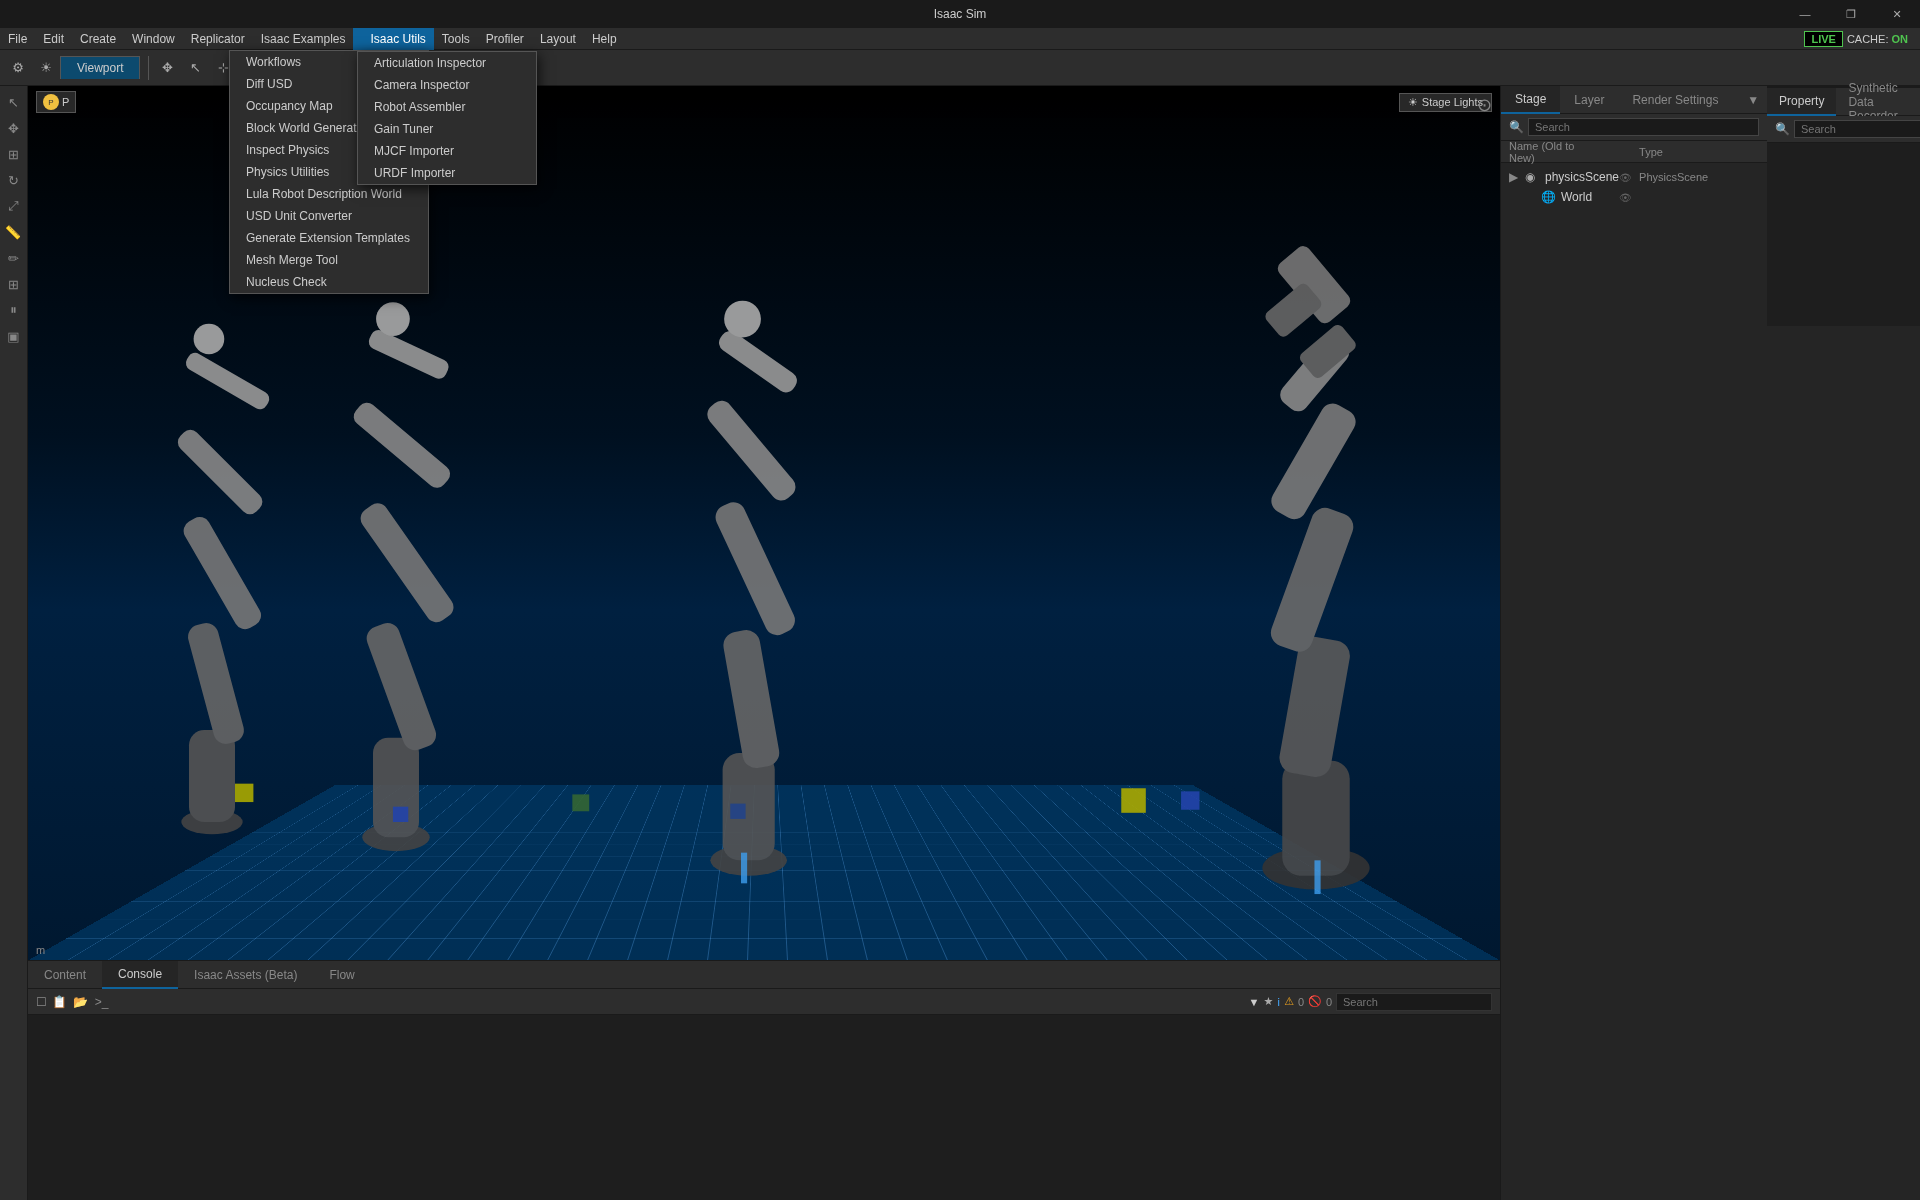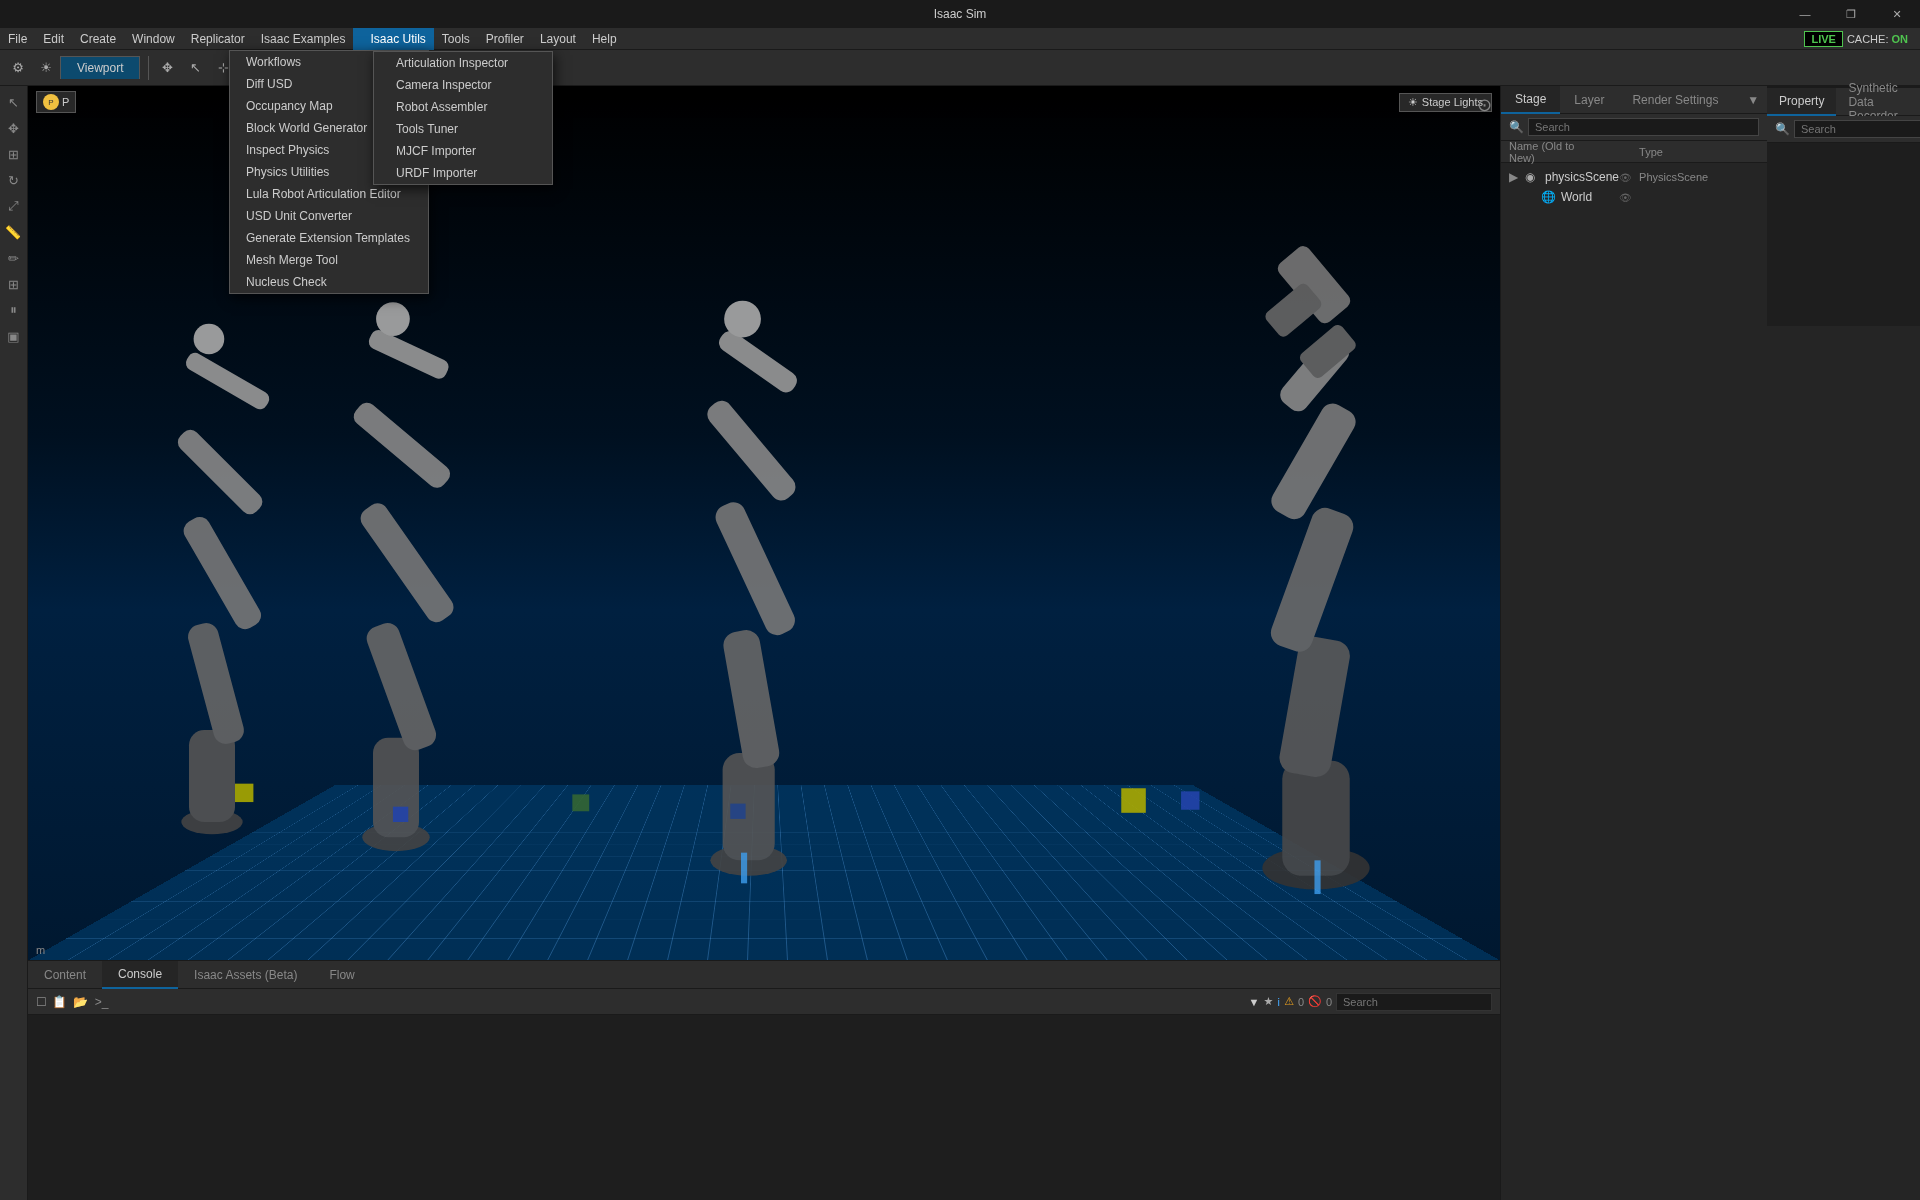--- a/index.html
+++ b/index.html
@@ -323,21 +323,21 @@
       padding: 4px 16px;
       color: #ccc; font-size: 12px; cursor: pointer;
       white-space: nowrap;
     }
 
     
     #isaac-utils-menu {
       top: 50px; left: 229px;
     }
     #workflows-submenu {
-      top: 0; left: 143px; padding-left: 6px;
+      top: 0; left: 127px;
     }
 
     
     .filter-icon { color: #888; cursor: pointer; }
 
     
     .console-filter {
       display: flex; align-items: center; gap: 4px;
     }
     .cf-icon { font-size: 11px; cursor: pointer; }
@@ -584,42 +584,42 @@
 
 <div class="dropdown-menu" id="isaac-utils-menu">
   <div class="dropdown-item" style="position:relative">
     <span>Workflows</span>
     <span class="submenu-arrow">▶</span>
 
     <div class="submenu" id="workflows-submenu">
       <div class="submenu-item">Articulation Inspector</div>
       <div class="submenu-item">Camera Inspector</div>
       <div class="submenu-item">Robot Assembler</div>
-      <div class="submenu-item">Tools Tuner</div>
+      <div class="submenu-item">Gain Tuner</div>
       <div class="submenu-item">MJCF Importer</div>
       <div class="submenu-item">URDF Importer</div>
     </div>
   </div>
   <div class="dropdown-item">
     <span>Diff USD</span>
   </div>
   <div class="dropdown-item">
     <span>Occupancy Map</span>
   </div>
   <div class="dropdown-item">
     <span>Block World Generator</span>
   </div>
   <div class="dropdown-item">
     <span>Inspect Physics</span>
   </div>
   <div class="dropdown-item">
     <span>Physics Utilities</span>
   </div>
   <div class="dropdown-item">
-    <span>Lula Robot Articulation Editor</span>
+    <span>Lula Robot Description World</span>
   </div>
   <div class="dropdown-item">
     <span>USD Unit Converter</span>
   </div>
   <div class="dropdown-item">
     <span>Generate Extension Templates</span>
   </div>
   <div class="dropdown-item">
     <span>Mesh Merge Tool</span>
   </div>

